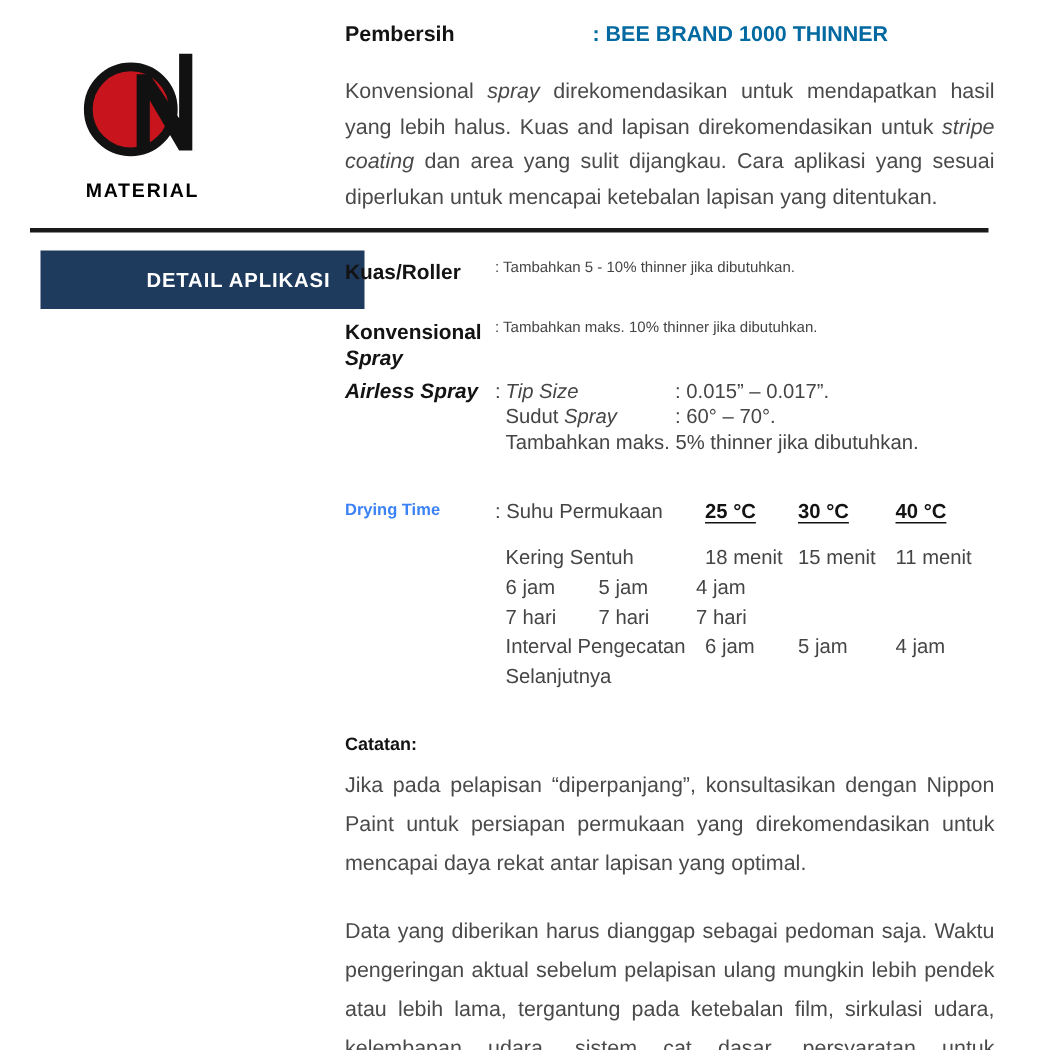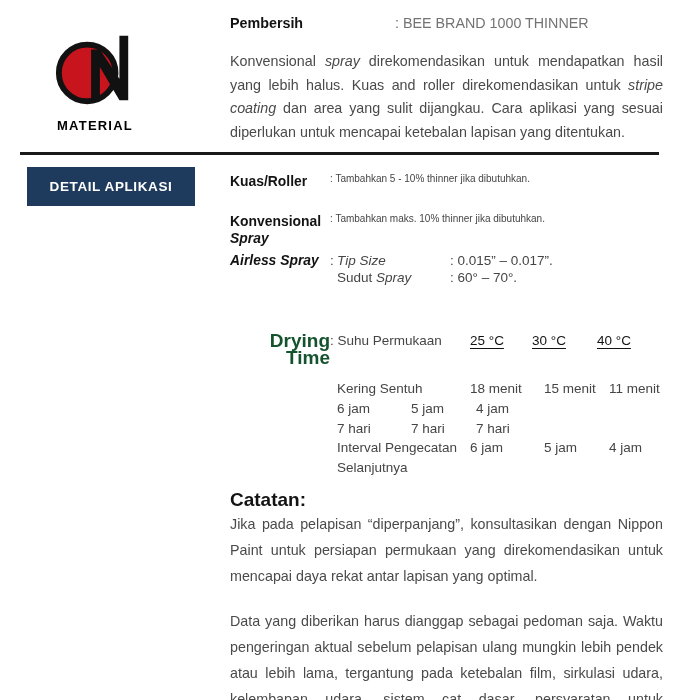--- a/index.html
+++ b/index.html
@@ -6,57 +6,57 @@
   .page{
     position:relative;width:700px;height:700px;background:#ffffff;
     font-family:"Liberation Sans",sans-serif;color:#474747;overflow:hidden;
   }
   
   .logo{position:absolute;left:50px;top:28px;width:90px;text-align:center;}
   .logo-text{margin-top:2px;font-size:13px;font-weight:bold;letter-spacing:1.2px;color:#000;}
   
   .hdr-row{position:absolute;left:230px;top:15px;width:432px;font-size:14.3px;}
   .hdr-label{display:inline-block;width:165px;font-weight:bold;color:#131313;}
-  .hdr-value{color:#737373;}
+  .hdr-value{color:#0369a1;font-weight:bold;}
   .intro{position:absolute;left:230px;top:50px;width:433px;margin:0;
     font-size:14.3px;line-height:23.5px;text-align:justify;color:#4a4a4a;}
   .divider{position:absolute;left:20px;top:152px;width:639px;height:2.5px;background:#1a1a1a;}
   
   .section-box{position:absolute;left:27px;top:167px;width:168px;height:39px;
     background:#1e3a5c;color:#ffffff;display:flex;align-items:center;justify-content:center;
-    font-size:13.5px;font-weight:bold;letter-spacing:0.6px;}
+    font-size:13.5px;font-weight:bold;letter-spacing:0.6px;padding-left:48px;}
   
   .lbl{position:absolute;left:230px;font-weight:bold;color:#131313;font-size:13.9px;}
   .val{position:absolute;left:330px;color:#454545;font-size:10px;}
   .kuas-label{top:173px;}
   .kuas-value{top:173px;}
   .konv-label{top:213px;line-height:17px;}
   .konv-value{top:213px;}
   .airless-label{top:252px;font-style:italic;}
   .airless-table{position:absolute;left:330px;top:252px;width:334px;font-size:13.5px;line-height:17.2px;color:#454545;}
   .a-row{display:flex;}
   .a-prefix{width:7px;}
   .a-name{width:113px;}
   .a-value{flex:1;}
   .a-note{margin-left:7px;}
   
   .drying{position:absolute;left:230px;top:332px;width:436px;font-size:13.5px;color:#454545;}
   .d-header{display:flex;line-height:17px;margin-bottom:13px;}
-  .d-label{width:100px;font-weight:bold;color:#14532d;font-size:19px;text-align:right;}
+  .d-label{width:100px;font-weight:bold;color:#3b82f6;font-size:11px;}
   .d-sub{width:140px;}
-  .d-c{font-weight:normal;color:#131313;text-decoration:underline;text-underline-offset:3px;}
+  .d-c{font-weight:bold;color:#131313;text-decoration:underline;text-underline-offset:3px;}
   .d-c1{width:62px;}
   .d-c2{width:65px;}
   .d-row{display:flex;padding-left:107px;line-height:19.8px;}
   .d-name{width:133px;}
   .d-v1{width:62px;}
-  .d-v2{width:65px;margin-left:12px;}
+  .d-v2{width:65px;}
   .d-v3{flex:1;}
   
-  .catatan-title{position:absolute;left:230px;top:489px;font-weight:bold;color:#131313;font-size:19px;}
+  .catatan-title{position:absolute;left:230px;top:489px;font-weight:bold;color:#131313;font-size:12px;}
   .note-para{position:absolute;left:230px;width:433px;margin:0;
     font-size:14.3px;line-height:26px;text-align:justify;color:#4a4a4a;}
   .note-para1{top:511px;}
   .note-para2{top:608px;}
   i{font-style:italic;}
 </style>
 </head>
 <body>
 
 <div class="page">
@@ -68,21 +68,21 @@
         <polygon points="40,22 49,22 69,52 69,8 78,8 78,74 69,74 49,40 49,74 40,74" fill="#111111"></polygon>
       </svg>
     </span>
     <div class="logo-text">MATERIAL</div>
   </div>
 
   <div class="hdr-row">
     <span class="hdr-label">Pembersih</span><span class="hdr-value">: BEE BRAND 1000 THINNER</span>
   </div>
 
-  <p class="intro"><span>Konvensional </span><i>spray</i><span> direkomendasikan untuk mendapatkan hasil yang lebih halus. Kuas and roller direkomendasikan untuk </span><i>stripe coating</i><span> dan area yang sulit dijangkau. Cara aplikasi yang sesuai diperlukan untuk mencapai ketebalan lapisan yang ditentukan.</span></p>
+  <p class="intro"><span>Konvensional </span><i>spray</i><span> direkomendasikan untuk mendapatkan hasil yang lebih halus. Kuas and lapisan direkomendasikan untuk </span><i>stripe coating</i><span> dan area yang sulit dijangkau. Cara aplikasi yang sesuai diperlukan untuk mencapai ketebalan lapisan yang ditentukan.</span></p>
 
   <div class="divider"></div>
 
   <div class="section-box">
     <span>DETAIL APLIKASI</span>
   </div>
 
   <div class="lbl kuas-label">Kuas/Roller</div>
   <div class="val kuas-value">: Tambahkan 5 - 10% thinner jika dibutuhkan.</div>
 
@@ -97,20 +97,21 @@
     <div class="a-row">
       <span class="a-prefix">:</span>
       <span class="a-name"><span></span><i>Tip Size</i></span>
       <span class="a-value">: 0.015” – 0.017”.</span>
     </div>
     <div class="a-row">
       <span class="a-prefix"></span>
       <span class="a-name"><span>Sudut </span><i>Spray</i></span>
       <span class="a-value">: 60° – 70°.</span>
     </div>
+    <div class="a-note">Tambahkan maks. 5% thinner jika dibutuhkan.</div>
   </div>
 
   <div class="drying">
     <div class="d-header">
       <span class="d-label">Drying Time</span>
       <span class="d-sub">: Suhu Permukaan</span>
       <span class="d-c d-c1">25 °C</span>
       <span class="d-c d-c2">30 °C</span>
       <span class="d-c">40 °C</span>
     </div>

